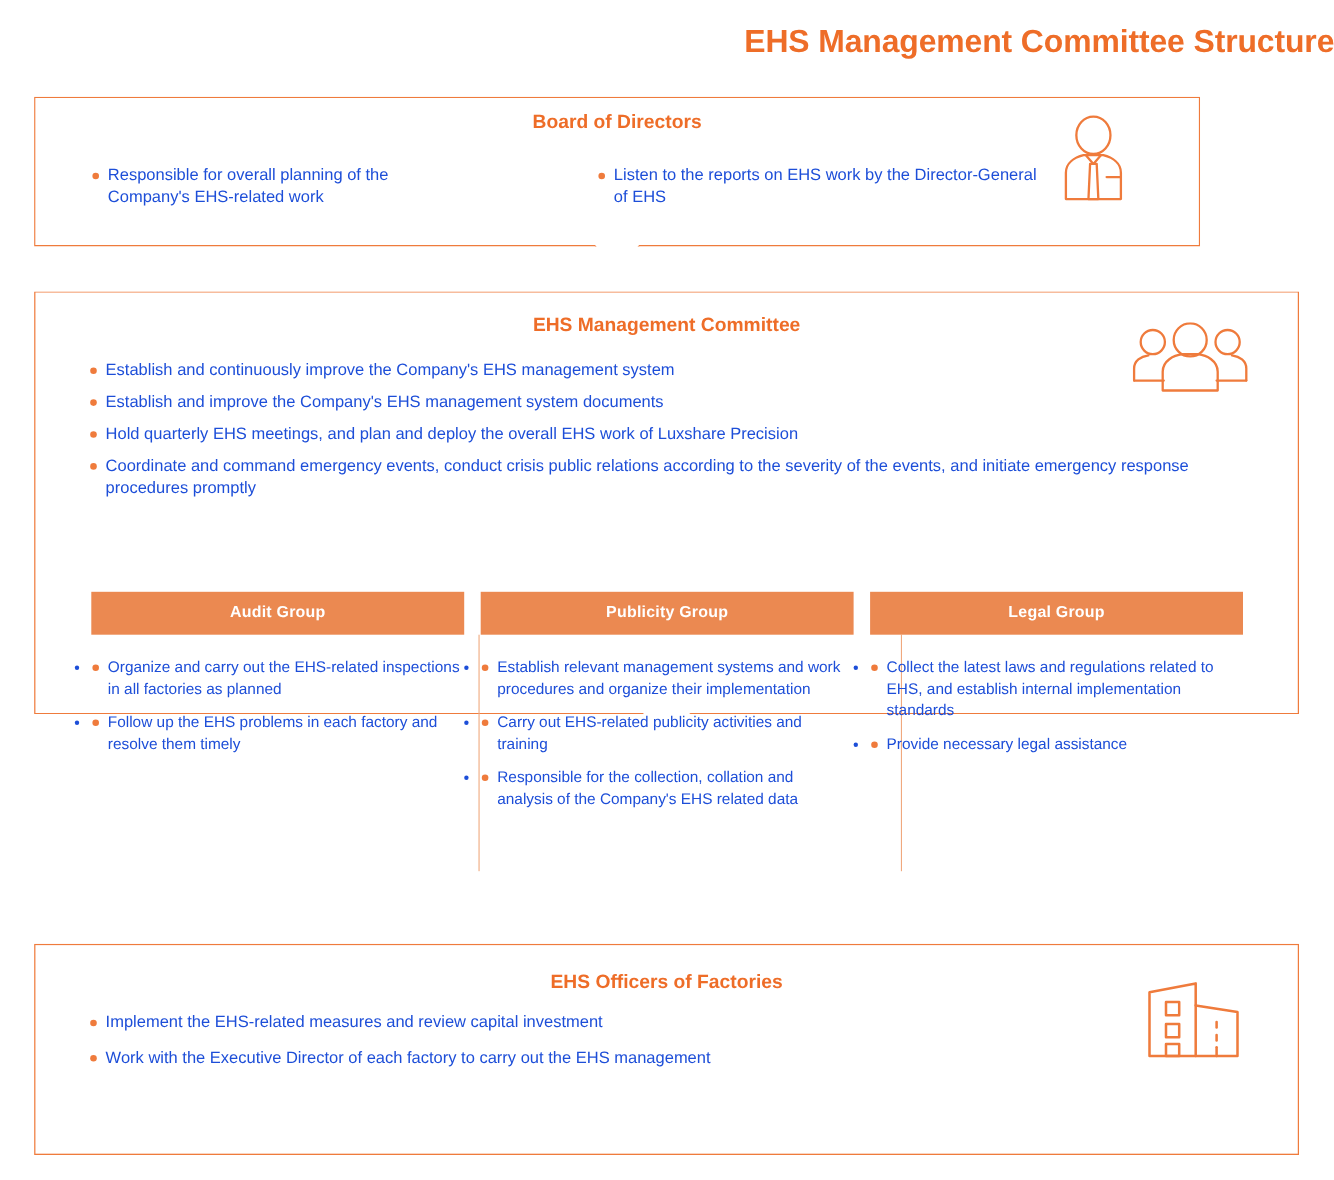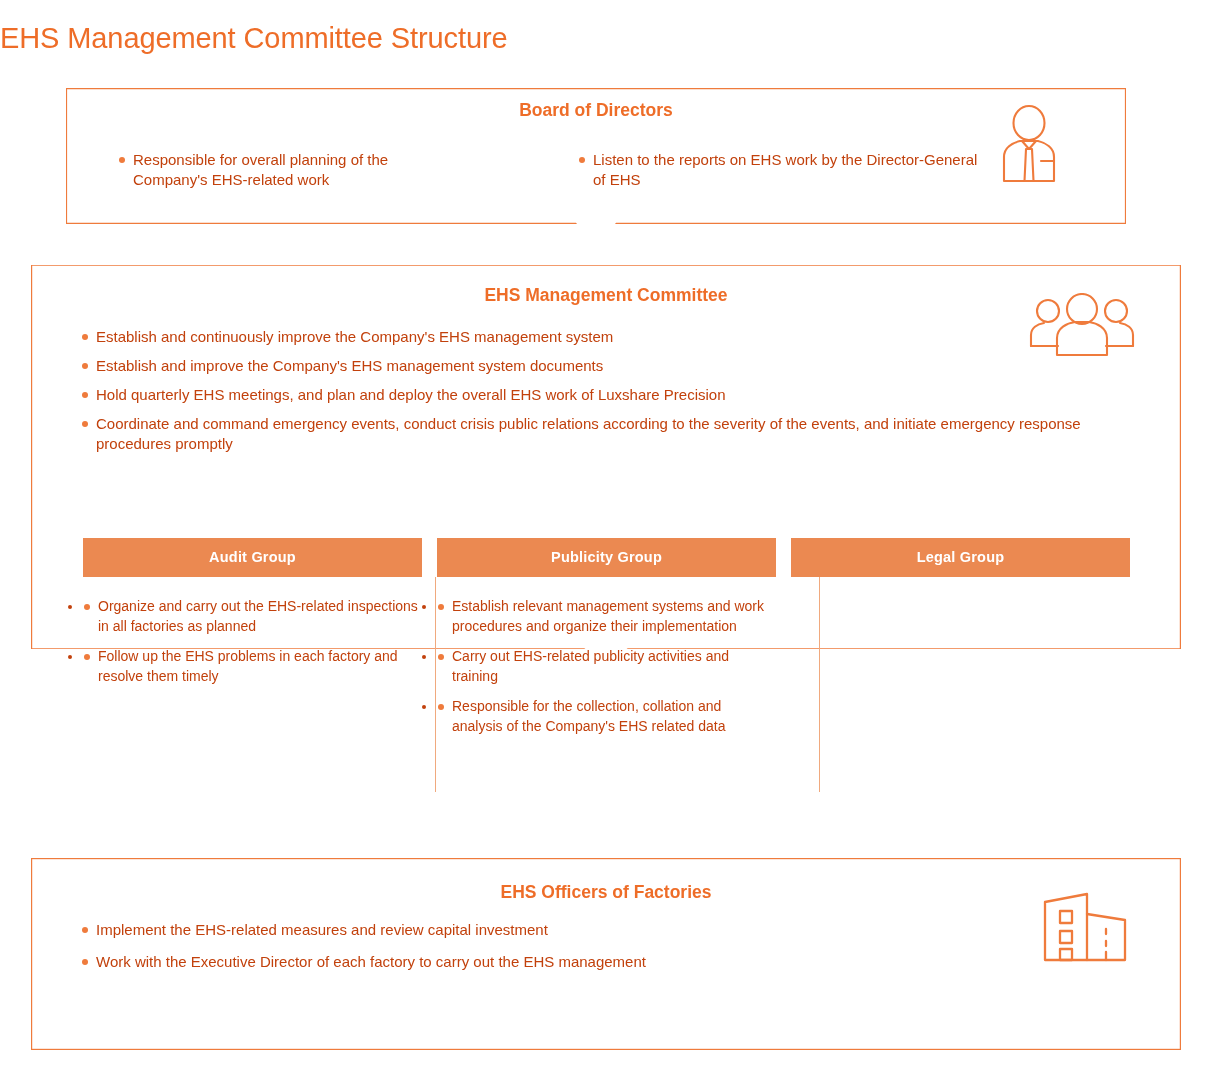--- a/index.html
+++ b/index.html
@@ -11,23 +11,23 @@
   }
   body { overflow: hidden; position: relative; }
 
   .page { position: relative; width: 1213px; height: 1073px; }
 
   
   .page-title {
     position: absolute;
     left: 0; top: 22px;
     width: 1213px;
-    text-align: left;
+    text-align: right;
     font-size: 29px;
-    font-weight: normal;
+    font-weight: bold;
     color: #ee6d28;
     letter-spacing: -0.1px;
   }
 
   
   .panel {
     position: absolute;
     background: #ffffff;
   }
   .panel-border {
@@ -45,39 +45,39 @@
     font-size: 17.5px;
     font-weight: bold;
     color: #ee6d28;
   }
 
   
   .bullet-list { position: absolute; list-style: none; }
   .bullet-item {
     position: relative;
     padding-left: 15px;
-    color: #c2410c;
+    color: #1d4ed8;
     font-size: 15px;
     line-height: 20px;
   }
   .bullet-item::before {
     content: "";
     position: absolute;
     left: 1px;
     top: 7px;
     width: 6px;
     height: 6px;
     border-radius: 50%;
     background: #ef7b3c;
   }
 
   
   #box-board {
     left: 31px; top: 88px;
-    width: 1060px; height: 136px; margin-left: 35px;
+    width: 1060px; height: 136px;
   }
   #box-board .panel-title { top: 12px; }
   #board-col-1 { left: 52px; top: 62px; width: 330px; }
   #board-col-2 { left: 512px; top: 62px; width: 400px; }
 
   
   #box-committee {
     left: 31px; top: 265px;
     width: 1150px; height: 384px;
   }
@@ -208,20 +208,24 @@
         <div class="group-head">Publicity Group</div>
         <ul class="group-body">
           <li class="bullet-item">Establish relevant management systems and work procedures and organize their implementation</li>
           <li class="bullet-item">Carry out EHS-related publicity activities and training</li>
           <li class="bullet-item">Responsible for the collection, collation and analysis of the Company's EHS related data</li>
         </ul>
       </div>
 
       <div class="group-col">
         <div class="group-head">Legal Group</div>
+        <ul class="group-body">
+          <li class="bullet-item">Collect the latest laws and regulations related to EHS, and establish internal implementation standards</li>
+          <li class="bullet-item">Provide necessary legal assistance</li>
+        </ul>
       </div>
 
     </div>
 
     <div class="icon" id="icon-people">
       <svg viewBox="0 0 110 70">
         <g fill="none" stroke="#ef7b3c" stroke-width="2.1" stroke-linejoin="round" stroke-linecap="round">
           <circle cx="21" cy="18" r="11"></circle>
           <path d="M4 53 L4 42 C4 35 10 31 17 30"></path>
           <path d="M4 53 L31 53"></path>

